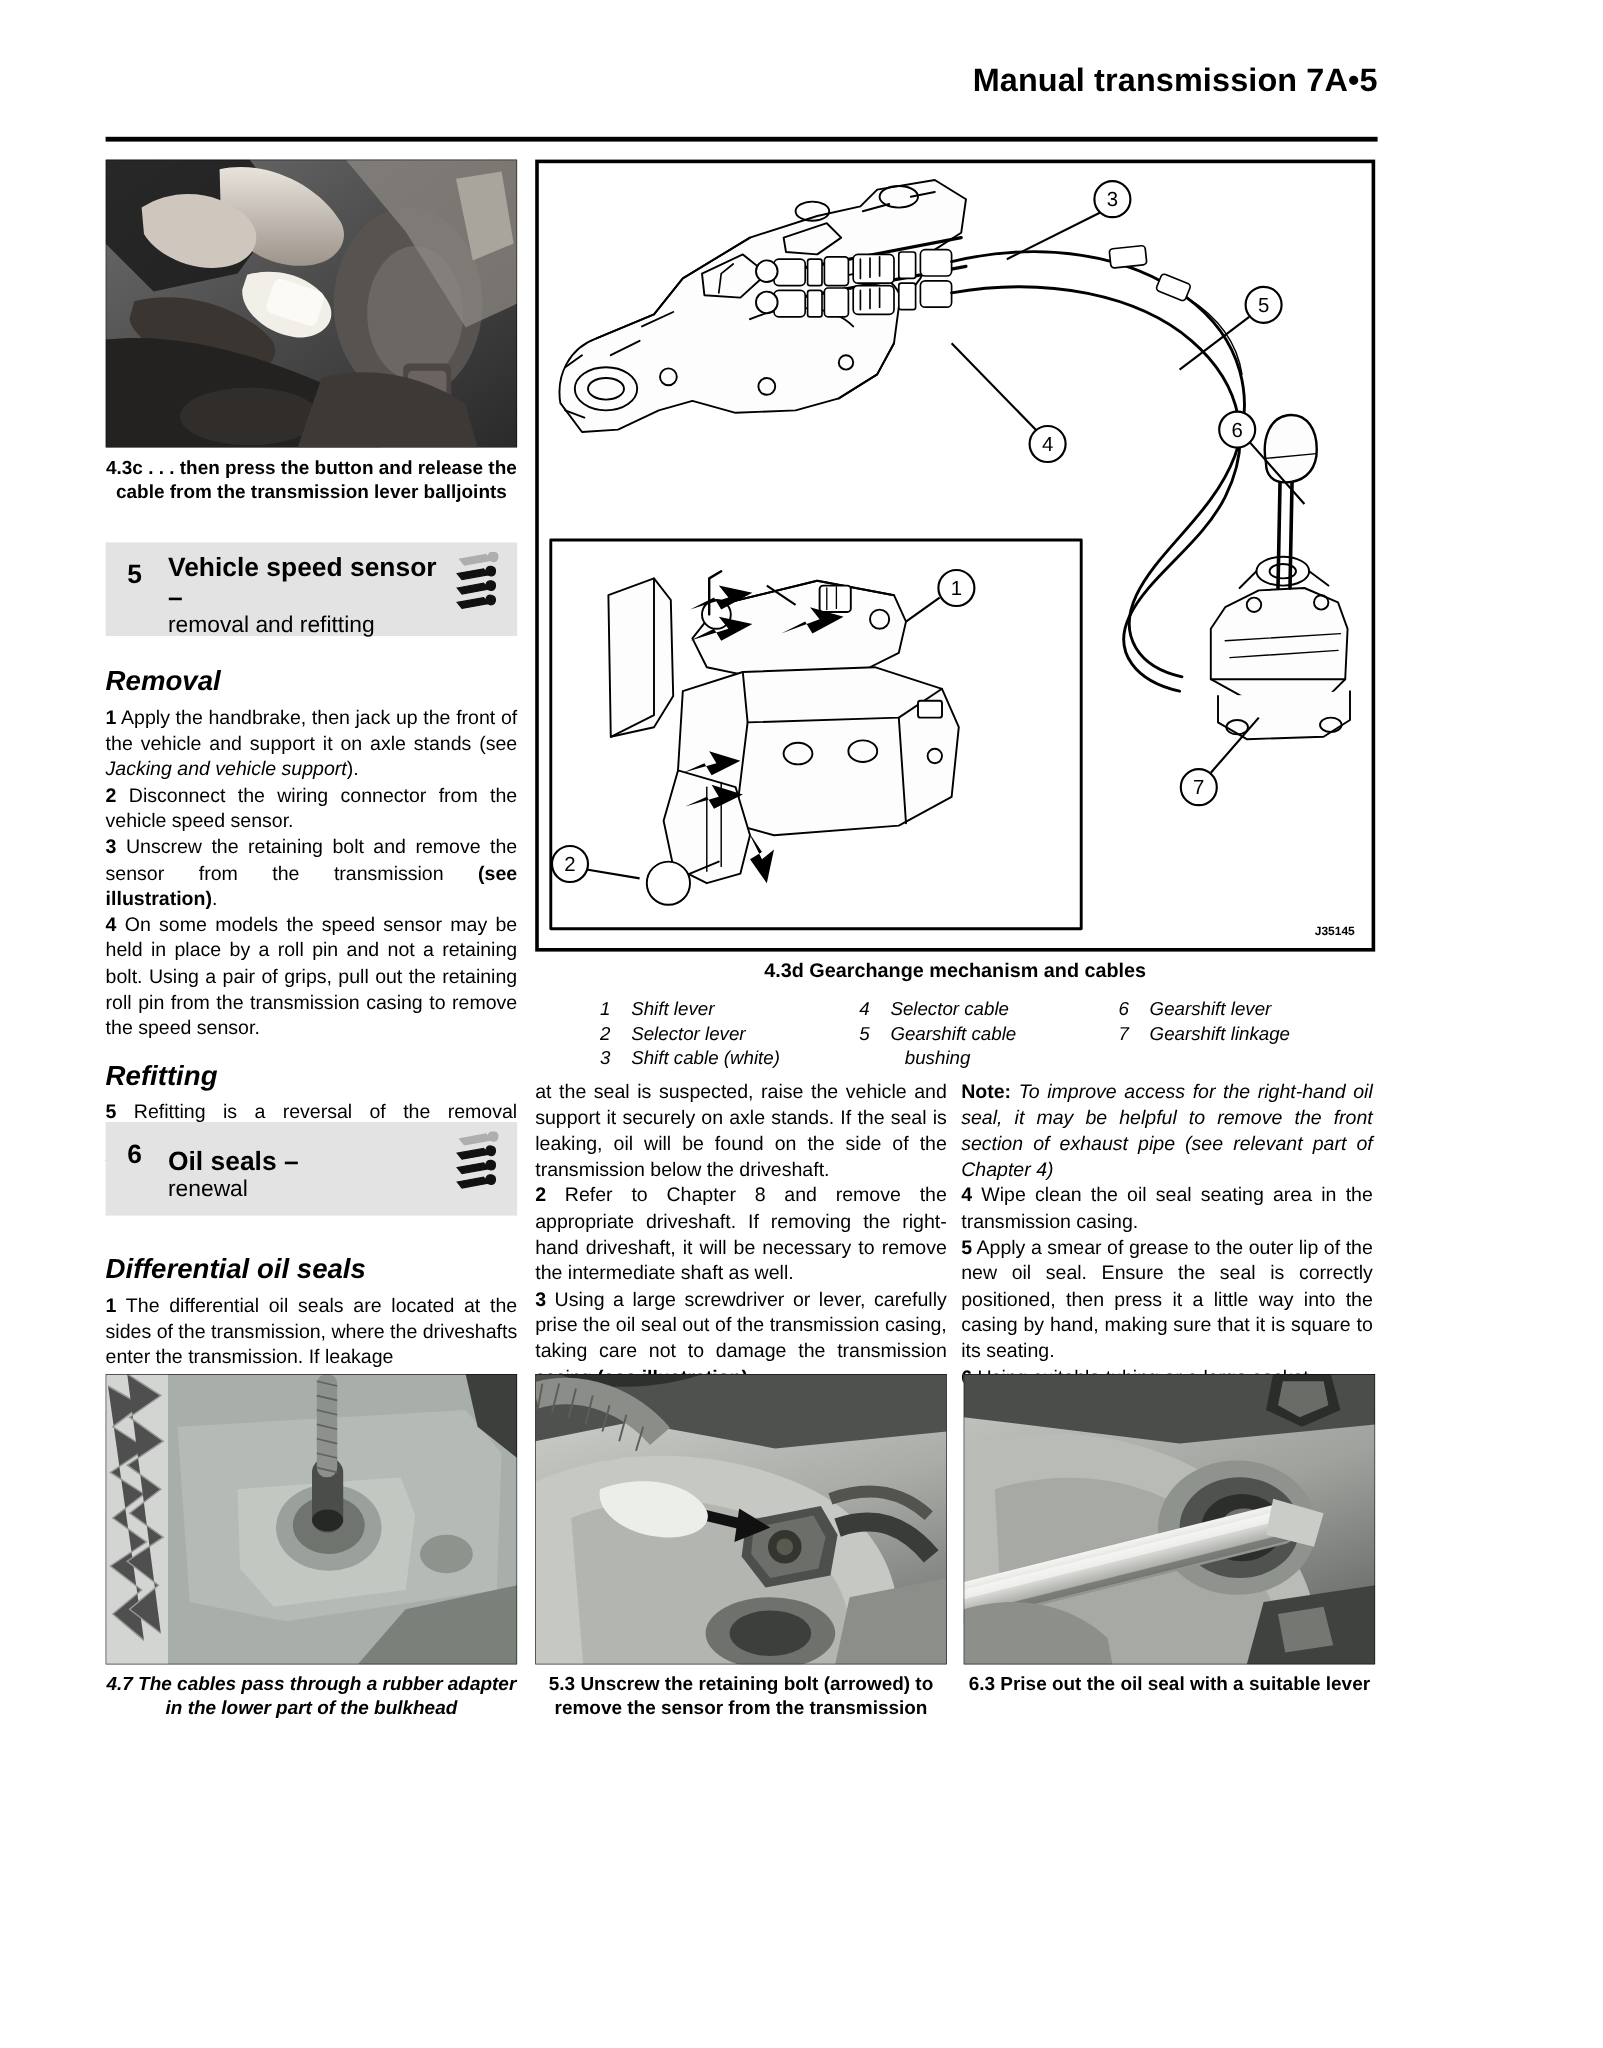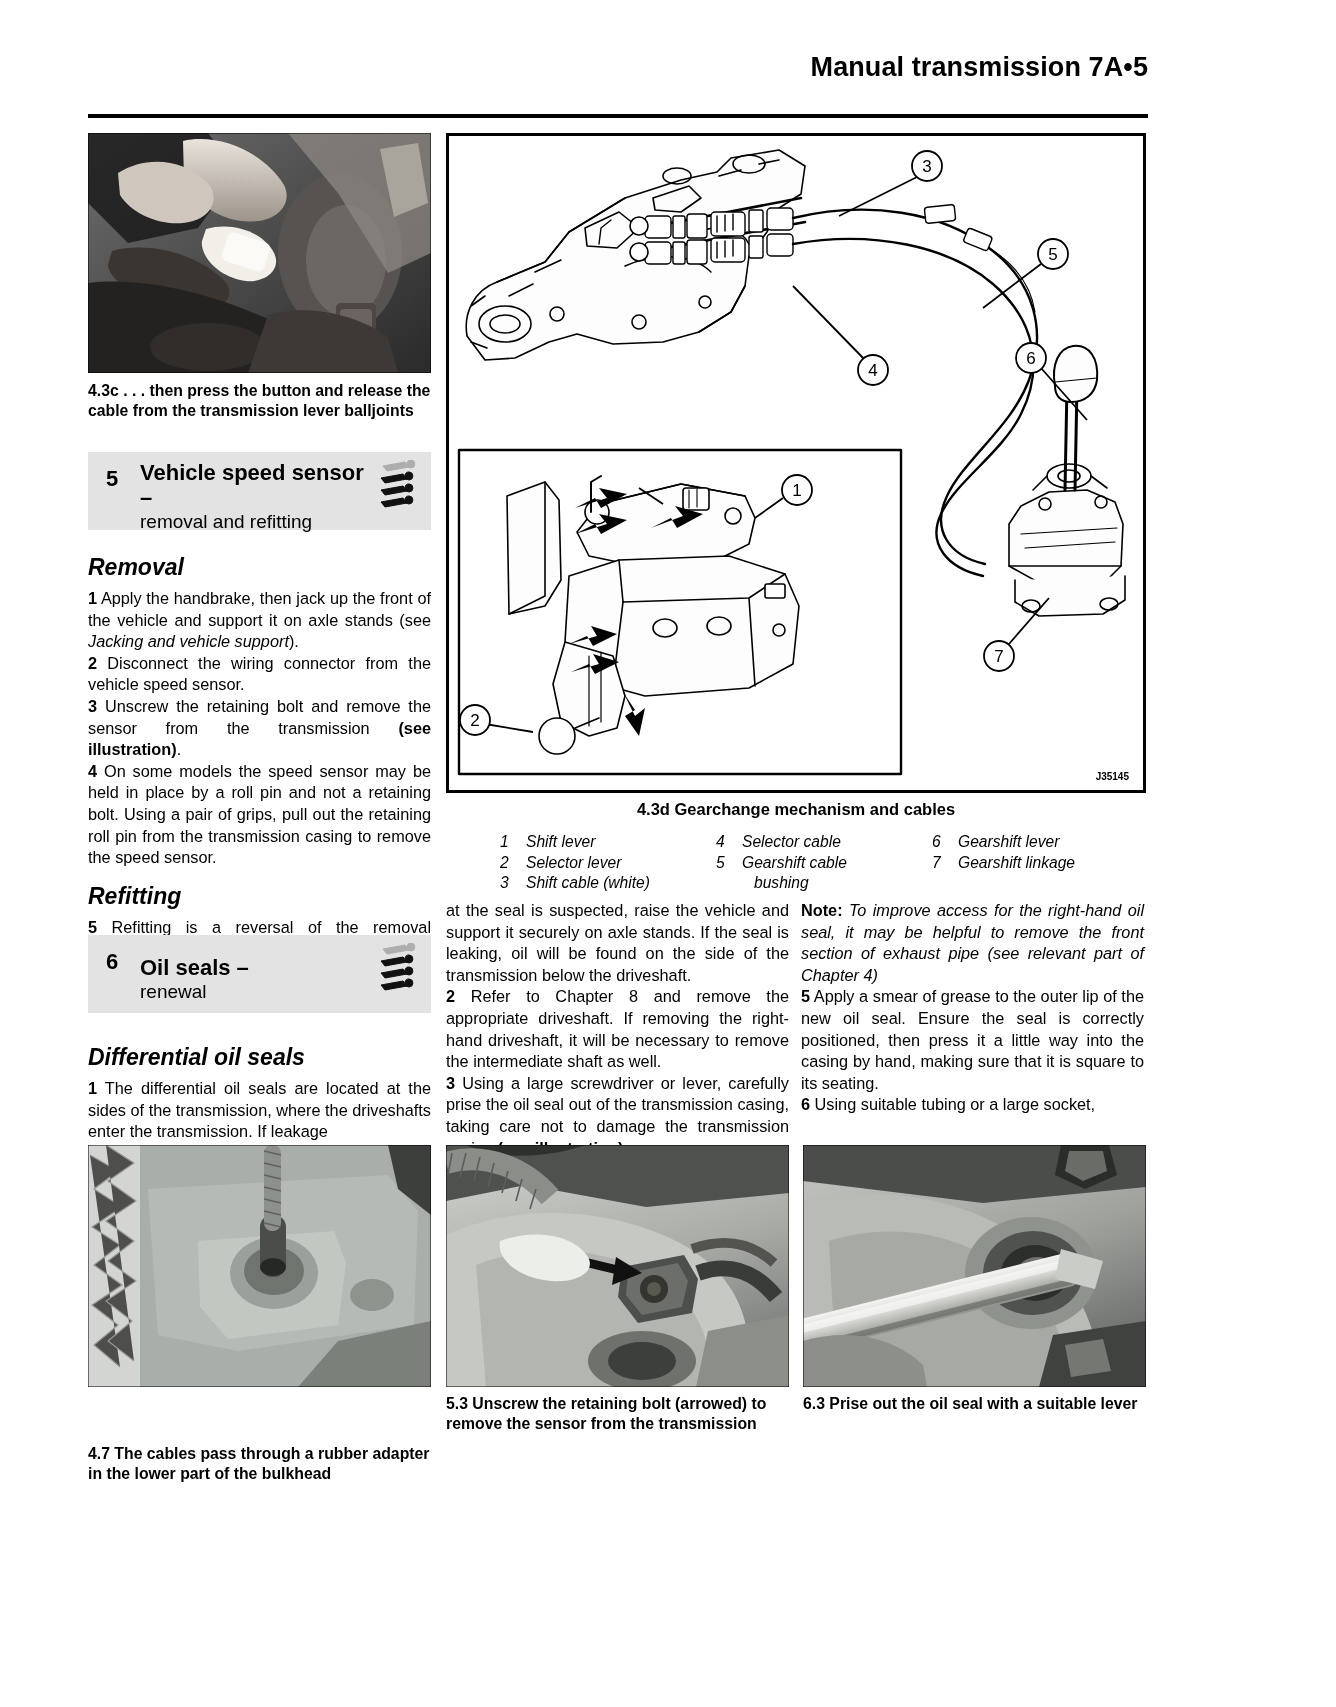--- a/index.html
+++ b/index.html
@@ -67,20 +67,21 @@
     width: 40px; height: 56px; flex: none; align-self: flex-start;
     margin-top: 8px;
   }
 
   
   .photo { position: absolute; background: #8d8d8d; overflow: hidden; }
   .photo svg { display: block; }
   .caption {
     position: absolute;
     font-size: 15.8px; font-weight: bold; line-height: 19.5px;
+    text-align: center;
   }
 
   
   .figure-box {
     position: absolute; left: 446px; top: 133px;
     width: 700px; height: 660px;
     border: 3px solid #000; background: #fff;
   }
   .fig-code {
     position: absolute; right: 14px; bottom: 8px;
@@ -387,20 +388,21 @@
   </div>
 
   <div class="col col-mid" style="top:900px;">
     <p class="body">at the seal is suspected, raise the vehicle and support it securely on axle stands. If the seal is leaking, oil will be found on the side of the transmission below the driveshaft.</p>
     <p class="body"><span class="num">2</span><span> Refer to Chapter 8 and remove the appropriate driveshaft. If removing the right-hand driveshaft, it will be necessary to remove the intermediate shaft as well.</span></p>
     <p class="body"><span class="num">3</span><span> Using a large screwdriver or lever, carefully prise the oil seal out of the transmission casing, taking care not to damage the transmission casing </span><b>(see illustration)</b><span>.</span></p>
   </div>
 
   <div class="col col-right" style="top:900px;">
     <p class="body"><b>Note:</b><i> To improve access for the right-hand oil seal, it may be helpful to remove the front section of exhaust pipe (see relevant part of Chapter 4)</i></p>
+    <p class="body"><span class="num">4</span><span> Wipe clean the oil seal seating area in the transmission casing.</span></p>
     <p class="body"><span class="num">5</span><span> Apply a smear of grease to the outer lip of the new oil seal. Ensure the seal is correctly positioned, then press it a little way into the casing by hand, making sure that it is square to its seating.</span></p>
     <p class="body"><span class="num">6</span><span> Using suitable tubing or a large socket,</span></p>
   </div>
 
   <div class="photo" style="left:88px; top:1145px; width:343px; height:242px;">
     <svg width="343" height="242" viewBox="0 0 343 242">
       <defs>
         <linearGradient id="g47" x1="0" y1="0" x2="0.6" y2="1">
           <stop offset="0%" stop-color="#b9bdb9"></stop>
           <stop offset="55%" stop-color="#9ba29c"></stop>
@@ -433,21 +435,21 @@
           <path d="M176,6 L193,10 M176,18 L193,22 M176,30 L193,34 M176,42 L193,46 M176,54 L193,58 M176,66 L193,70 M176,78 L193,82"></path>
         </g>
       </g>
 
       <path d="M300,0 L343,0 L343,70 L310,44 Z" fill="#3c3f3c"></path>
       <path d="M250,196 L343,176 L343,242 L210,242 Z" fill="#7b807b"></path>
       <ellipse cx="284" cy="150" rx="22" ry="16" fill="#8e938e"></ellipse>
       <rect x="0" y="0" width="343" height="242" fill="none" stroke="#000" stroke-width="1"></rect>
     </svg>
   </div>
-  <div class="caption" style="left:88px; top:1444px; width:343px;">4.7  The cables pass through a rubber adapter in the lower part of the bulkhead</div>
+  <div class="caption" style="left:88px; top:1394px; width:343px;font-style:italic;">4.7  The cables pass through a rubber adapter in the lower part of the bulkhead</div>
 
   <div class="photo" style="left:446px; top:1145px; width:343px; height:242px;">
     <svg width="343" height="242" viewBox="0 0 343 242">
       <defs>
         <linearGradient id="g53" x1="0" y1="0" x2="0.4" y2="1">
           <stop offset="0%" stop-color="#d2d4d0"></stop>
           <stop offset="60%" stop-color="#a9aca7"></stop>
           <stop offset="100%" stop-color="#7e817d"></stop>
         </linearGradient>
       </defs>

